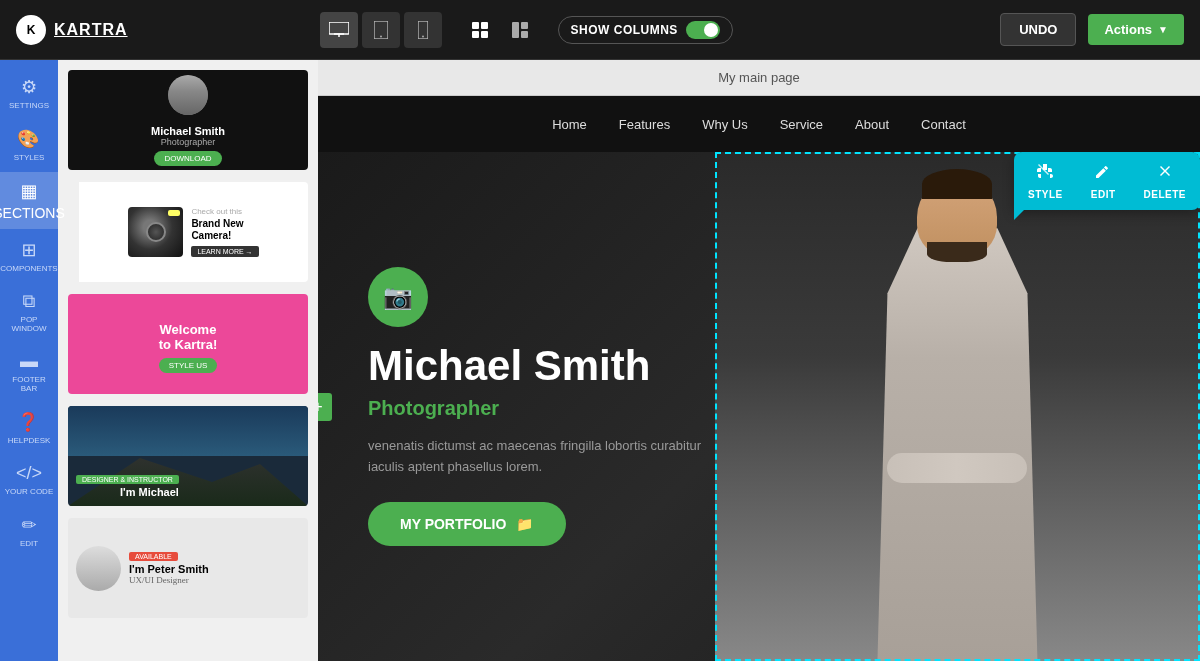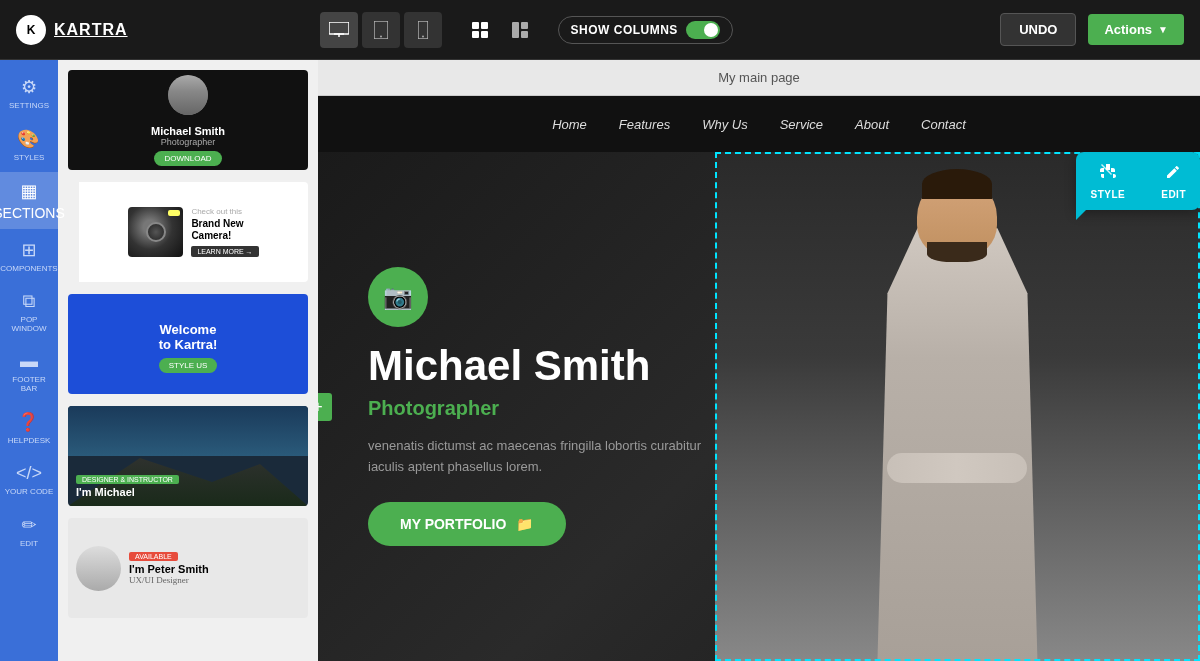--- a/index.html
+++ b/index.html
@@ -205,21 +205,21 @@
       display: flex;
       align-items: center;
       justify-content: center;
       gap: 8px;
       padding: 8px;
       margin-left: 11px;
     }
     .template-white .text-part h4 { font-size: 10px; font-weight: 700; }
 
     .template-navy {
-      background: #1d4ed8;
+      background: #ec4899;
       height: 100px;
       display: flex;
       flex-direction: column;
       align-items: center;
       justify-content: center;
       color: #fff;
       padding: 22px;
       text-align: center;
     }
     .template-navy h4 { font-size: 13px; font-weight: 700; }
@@ -289,21 +289,20 @@
     }
 
     .site-nav {
       background: #111;
       height: 56px;
       display: flex;
       align-items: center;
       justify-content: center;
       gap: 32px;
       padding: 0 24px;
-      font-style: italic;
     }
     .site-nav-link { color: #ddd; font-size: 13px; cursor: pointer; }
     .site-nav-cta {
       background: #4CAF50;
       color: #fff;
       padding: 8px 20px;
       border-radius: 24px;
       font-size: 13px;
       cursor: pointer;
       display: flex; align-items: center; gap: 6px;
@@ -400,21 +399,21 @@
     }
 
     
     .context-menu {
       position: absolute;
       top: 0;
       right: 0;
       background: #00bcd4;
       border-radius: 8px 8px 8px 0;
       display: flex;
-      gap: 8px;
+      gap: 0;
       z-index: 10;
       box-shadow: 0 4px 12px rgba(0,0,0,0.3);
     }
     .context-menu::after {
       content: '';
       position: absolute;
       bottom: -10px;
       left: 0;
       border-width: 10px 10px 0 0;
       border-style: solid;
@@ -589,21 +588,21 @@
 
     <div class="template-card">
       <div class="template-navy">
         <div style="width:40px;height:3px;background:#4CAF50;border-radius:2px;margin-bottom:6px;"></div>
         <h4>Welcome<br>to Kartra!</h4>
         <div style="background:#4CAF50;color:#fff;font-size:8px;padding:3px 10px;border-radius:10px;margin-top:6px;">STYLE US</div>
       </div>
     </div>
 
     <div class="template-card">
-      <div class="template-landscape" style="height:100px;position:relative;background:#1a2a3a;overflow:hidden;">
+      <div class="template-landscape" style="height:100px;position:relative;background:#1a2a3a;overflow:hidden;text-align:right;">
         <div class="sky"></div>
         <div class="mountain"></div>
         <div style="position:absolute;bottom:8px;left:8px;z-index:3;">
           <div style="background:#4CAF50;color:#fff;font-size:7px;padding:1px 6px;border-radius:2px;margin-bottom:2px;width:fit-content;">DESIGNER &amp; INSTRUCTOR</div>
           <div style="color:#fff;font-size:11px;font-weight:700;">I'm Michael</div>
         </div>
       </div>
     </div>
 
     <div class="template-card">
@@ -687,20 +686,28 @@
               <span class="ctx-label">STYLE</span>
             </div>
             <div class="ctx-item">
               <span class="ctx-icon">
                 <svg width="18" height="18" viewBox="0 0 18 18" fill="#fff">
                   <path d="M2 13.5V16h2.5l7.37-7.37-2.5-2.5L2 13.5zm11.77-6.77c.26-.26.26-.68 0-.94l-1.56-1.56c-.26-.26-.68-.26-.94 0L9.94 5.56l2.5 2.5 1.33-1.33z"></path>
                 </svg>
               </span>
               <span class="ctx-label">EDIT</span>
             </div>
+            <div class="ctx-item delete">
+              <span class="ctx-icon">
+                <svg width="18" height="18" viewBox="0 0 18 18" fill="#fff">
+                  <path d="M14 5l-1-1-4 4-4-4-1 1 4 4-4 4 1 1 4-4 4 4 1-1-4-4z"></path>
+                </svg>
+              </span>
+              <span class="ctx-label">DELETE</span>
+            </div>
           </div>
 
         </div>
       </div>
     </div>
   </div>
 
 </div>
 
 </body></html>

